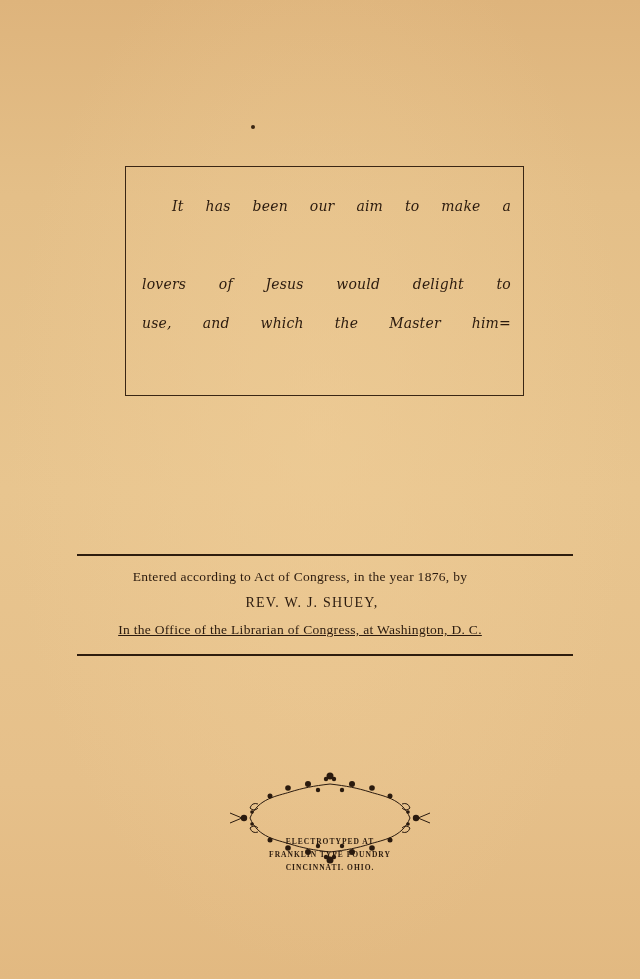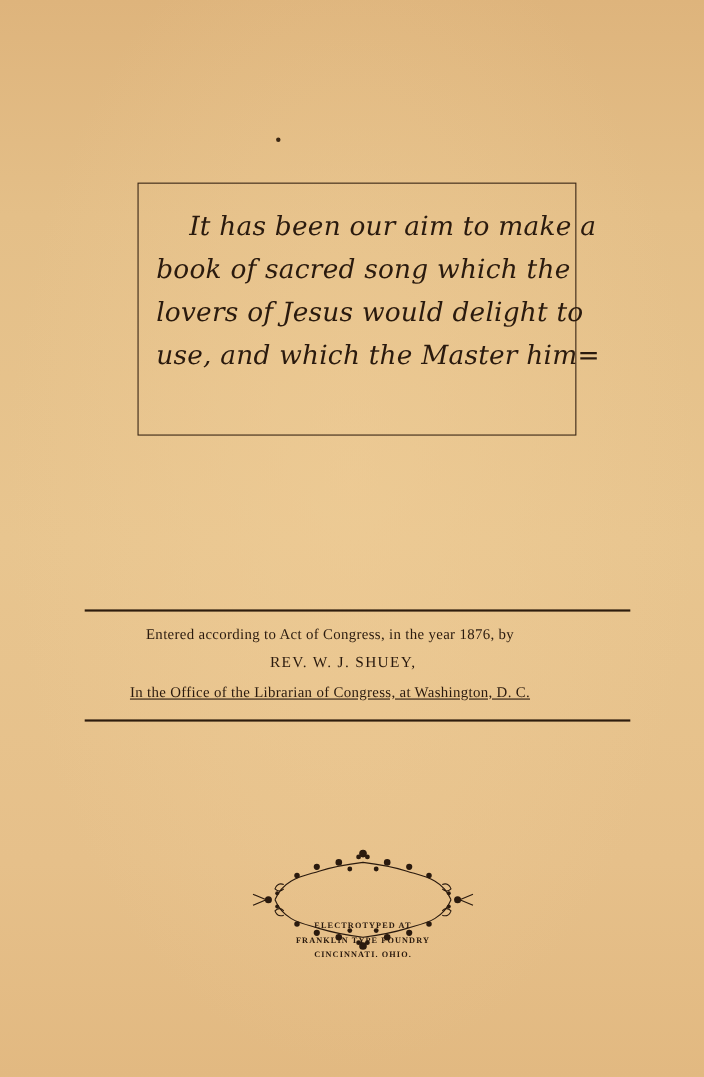--- a/index.html
+++ b/index.html
@@ -29,21 +29,21 @@
       height: 230px;
       border: 1.5px solid #3a2614;
       box-sizing: border-box;
     }
     .quote-line {
       position: absolute;
       left: 16px;
       width: 369px;
       font-family: "DejaVu Serif", "Liberation Serif", serif;
       font-style: italic;
-      font-size: 24px;
+      font-size: 14px;
       line-height: 24px;
       color: #2a1a0e;
       text-align: justify;
       text-align-last: justify;
       white-space: nowrap;
       letter-spacing: 0.2px;
     }
     .quote-line.first { left: 46px; width: 339px; }
     .quote-line.last { text-align-last: left; text-align: left; word-spacing: 3px; }
     .rule {
@@ -87,21 +87,20 @@
       margin-top: 37px;
     }
   </style>
 </head>
 <body>
 
 <div class="speck" style="left:251px;top:125px;"></div>
 
 <div class="quote-box">
   <div class="quote-line first" style="top:27px;">It has been our aim to make a</div>
-  <div class="quote-line" style="top:66px;">book of sacred song which the</div>
   <div class="quote-line" style="top:105px;">lovers of Jesus would delight to</div>
   <div class="quote-line" style="top:144px;">use, and which the Master him=</div>
 </div>
 
 <div class="rule" style="top:554px;"></div>
 
 <div class="copyright-line" style="top:569px;">Entered according to Act of Congress, in the year 1876, by</div>
 <div class="copyright-line name" style="top:595px;padding-left:12px;">REV. W. J. SHUEY,</div>
 <div class="copyright-line" style="top:622px;text-decoration:underline;">In the Office of the Librarian of Congress, at Washington, D. C.</div>
 

